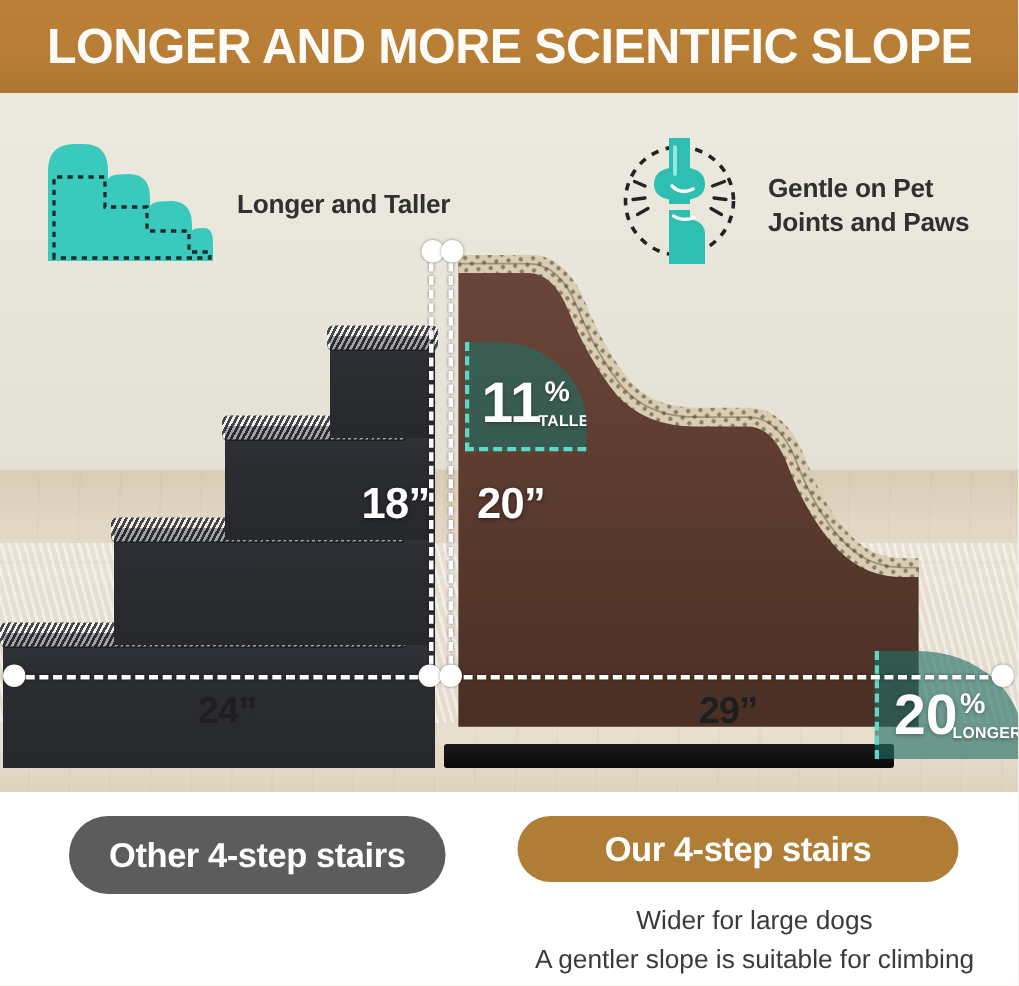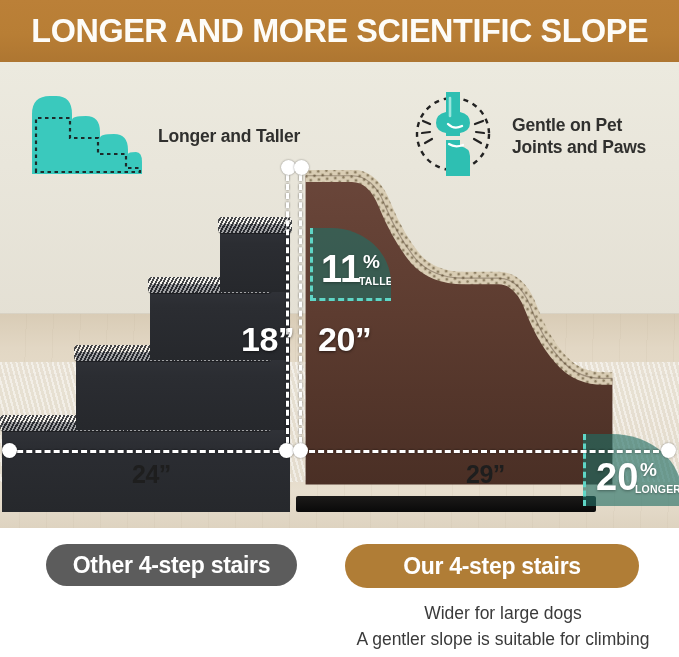--- a/index.html
+++ b/index.html
@@ -112,21 +112,21 @@
   }
   .dot{
     position:absolute;width:15px;height:15px;border-radius:50%;
     background:#ffffff;box-shadow:0 0 2px rgba(0,0,0,.45);
   }
   .dim-label{
     position:absolute;color:#ffffff;font-weight:bold;
     text-shadow:0 1px 3px rgba(0,0,0,.55);
     letter-spacing:-0.5px;
   }
-  .dim-h{font-size:34px;}
+  .dim-h{font-size:29px;}
   .dim-floor{
     position:absolute;color:#1e1e1e;font-weight:bold;font-size:25px;
     letter-spacing:-0.5px;
   }
 
   
   .badge-taller{
     position:absolute;left:310px;top:166px;width:78px;height:70px;
     background:rgba(33,110,100,0.62);
     border-left:3px dashed #5fd6c6;
@@ -154,21 +154,21 @@
 
   
   .compare{
     position:absolute;left:0;top:528px;width:679px;height:129px;background:#ffffff;
   }
   .pill{
     position:absolute;display:flex;align-items:center;justify-content:center;
     border-radius:999px;color:#ffffff;font-weight:bold;font-size:23px;
     letter-spacing:-0.3px;
   }
-  #pill-other{left:46px;top:16px;width:251px;height:42px;background:#5c5c5c;}
+  #pill-other{left:46px;top:16px;width:251px;height:52px;background:#5c5c5c;}
   #pill-ours{left:345px;top:16px;width:294px;height:44px;background:#b07d36;}
   .cap{
     position:absolute;color:#3a3a3a;font-size:17.5px;text-align:center;line-height:1.5;
   }
   #cap-other{left:30px;top:72px;width:283px;}
   #cap-ours{left:333px;top:72px;width:340px;}
 </style>
 </head>
 <body>
 

